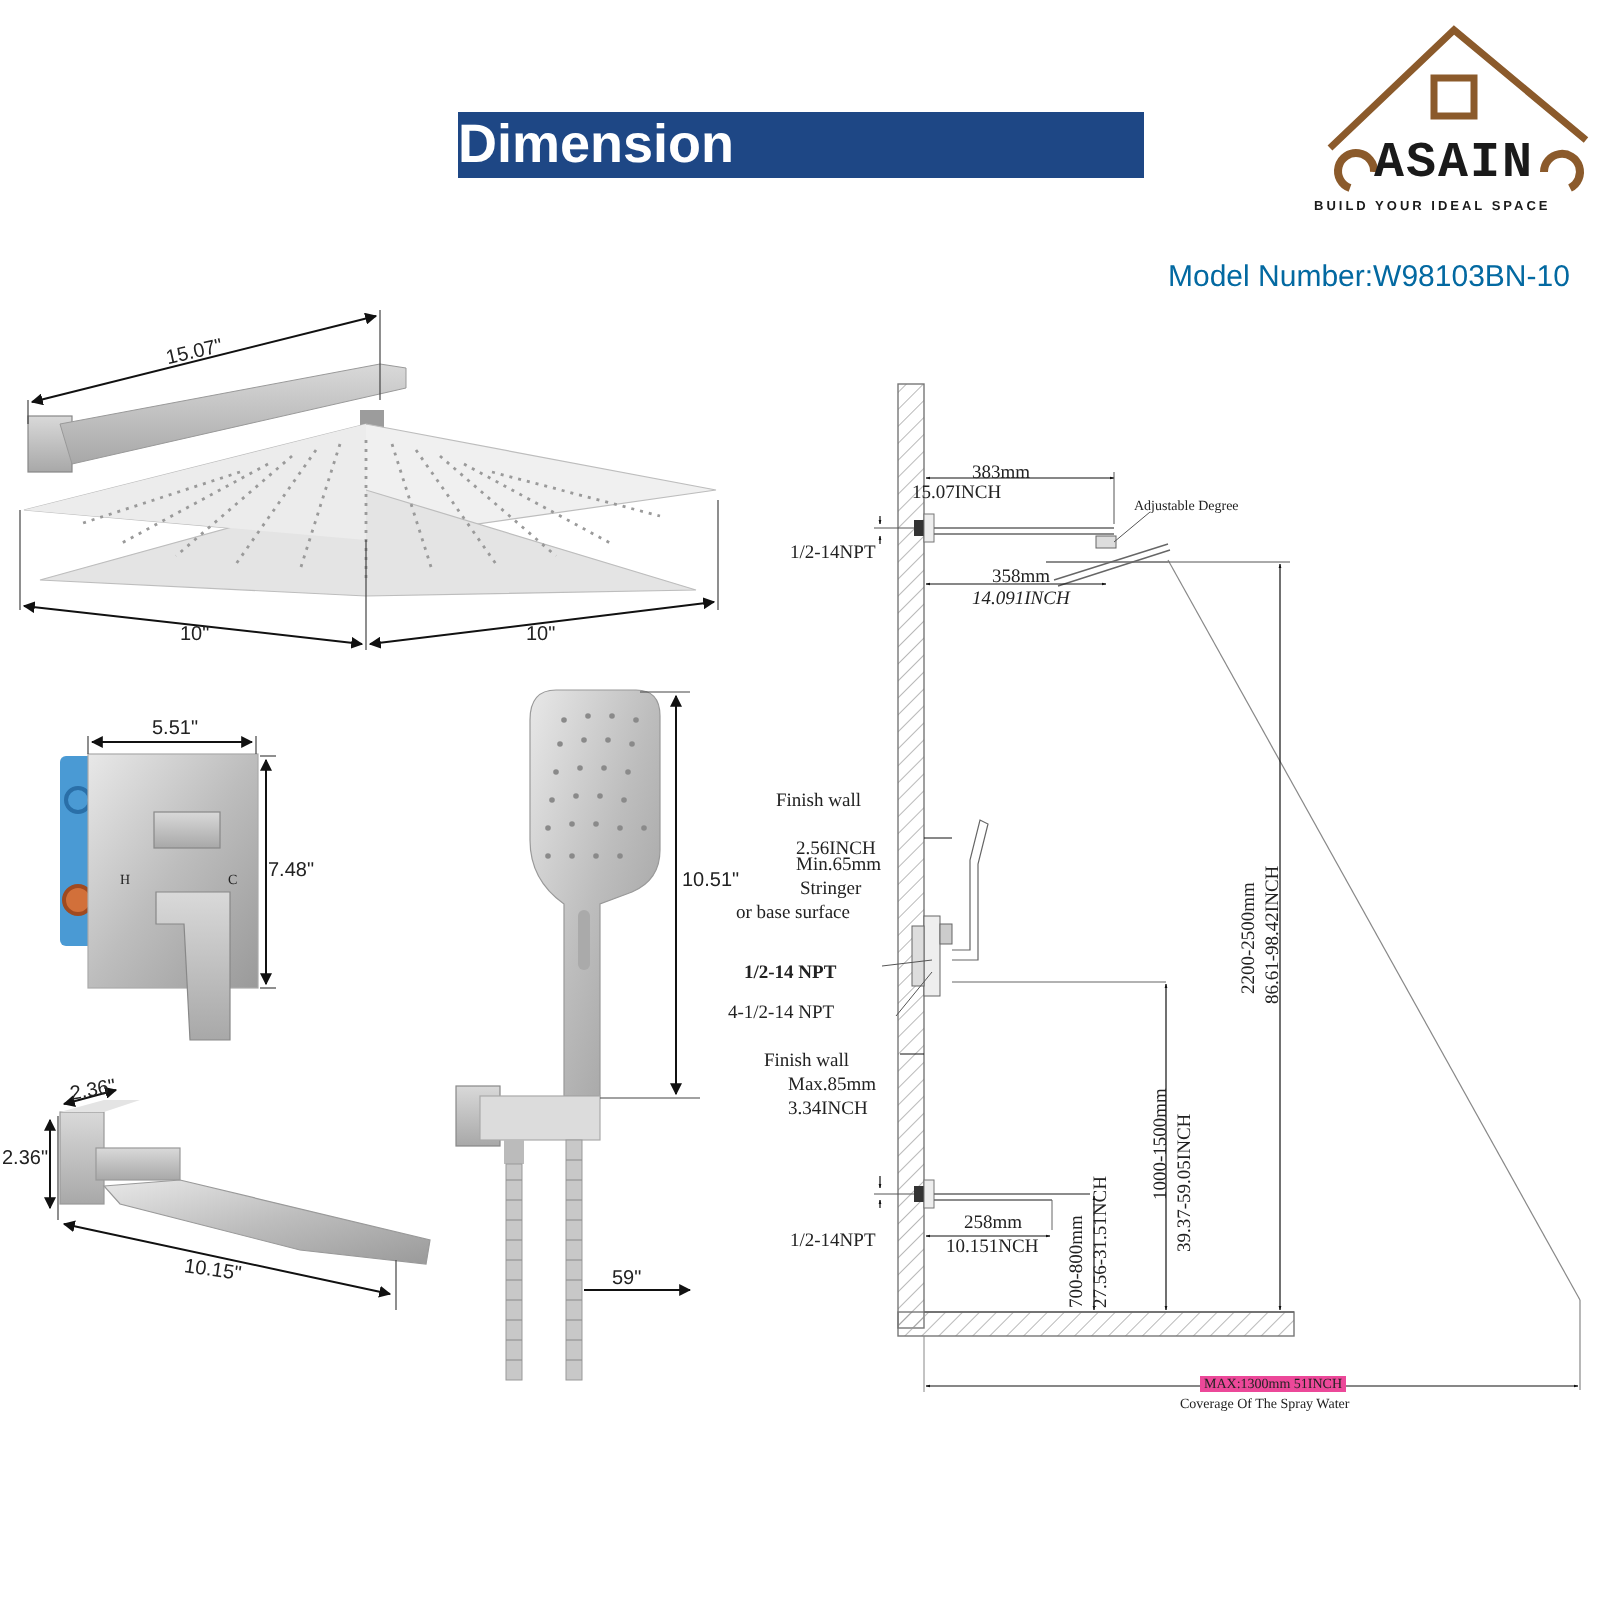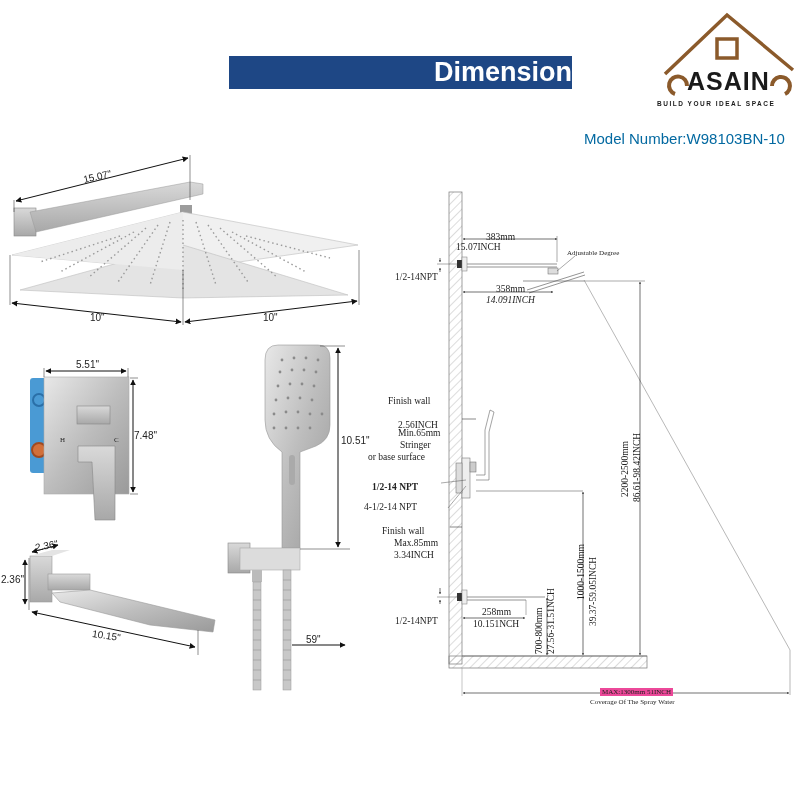--- a/index.html
+++ b/index.html
@@ -1,20 +1,20 @@
 <!DOCTYPE html>
 <html><head>
 <meta charset="utf-8">
 <style>
   html, body { margin:0; padding:0; background:#ffffff; }
   body { width:800px; height:800px; position:relative; overflow:hidden; font-family:"Liberation Sans", sans-serif; color:#222; }
   .abs { position:absolute; }
-  .banner { left:229px; top:56px; width:343px; height:33px; background:#1e4785; color:#fff; font-weight:bold; font-size:27px; line-height:33px; text-align:right; }
+  .banner { left:229px; top:56px; width:343px; height:33px; background:#1e4785; color:#fff; font-weight:bold; font-size:27px; line-height:33px; text-align:left; }
   .logo { left:655px; top:12px; width:145px; height:95px; }
-  .logo-word { position:absolute; left:8px; top:55px; font-size:25px; font-weight:bold; letter-spacing:1px; color:#1a1a1a; }
+  .logo-word { position:absolute; left:8px; top:55px; font-size:25px; font-weight:bold; letter-spacing:1px; color:#1a1a1a;font-family:Liberation Mono, monospace; }
   .logo-tag { position:absolute; left:2px; top:88px; font-size:6.5px; font-weight:bold; letter-spacing:1.5px; color:#1a1a1a; white-space:nowrap; }
   .model { left:584px; top:130px; font-size:15px; color:#0369a1; white-space:nowrap; }
   .dim { font-size:10px; color:#222; white-space:nowrap; }
   .cad { font-family:"Liberation Serif", serif; font-size:9.5px; color:#222; white-space:nowrap; line-height:11px; }
   .cad-sm { font-family:"Liberation Serif", serif; font-size:7px; color:#222; white-space:nowrap; }
   .rot { transform-origin:left top; transform:rotate(-90deg); }
   svg { position:absolute; left:0; top:0; }
 </style>
 </head>
 <body>

